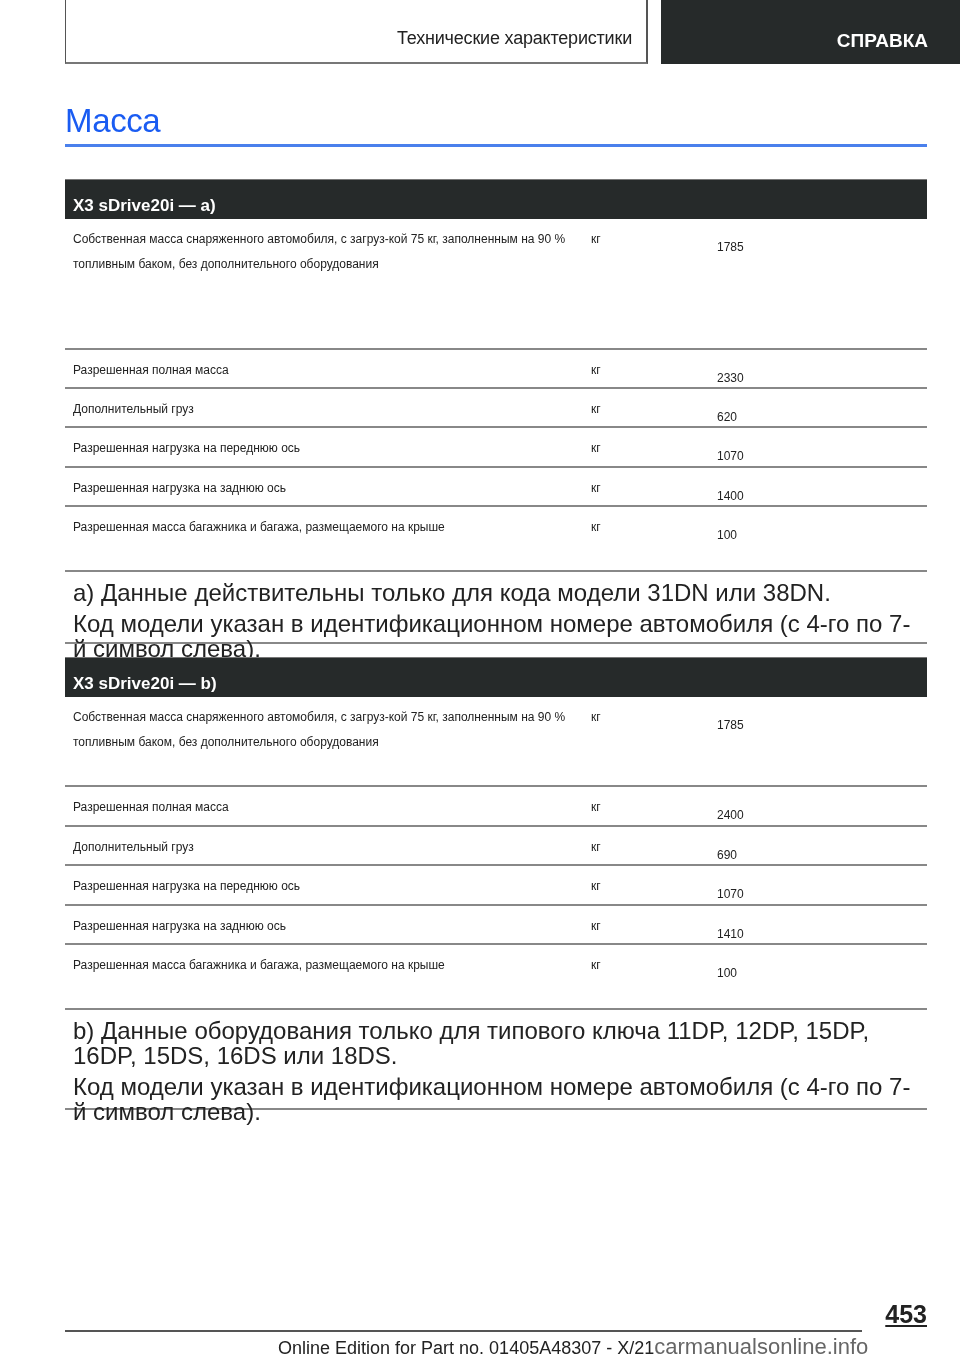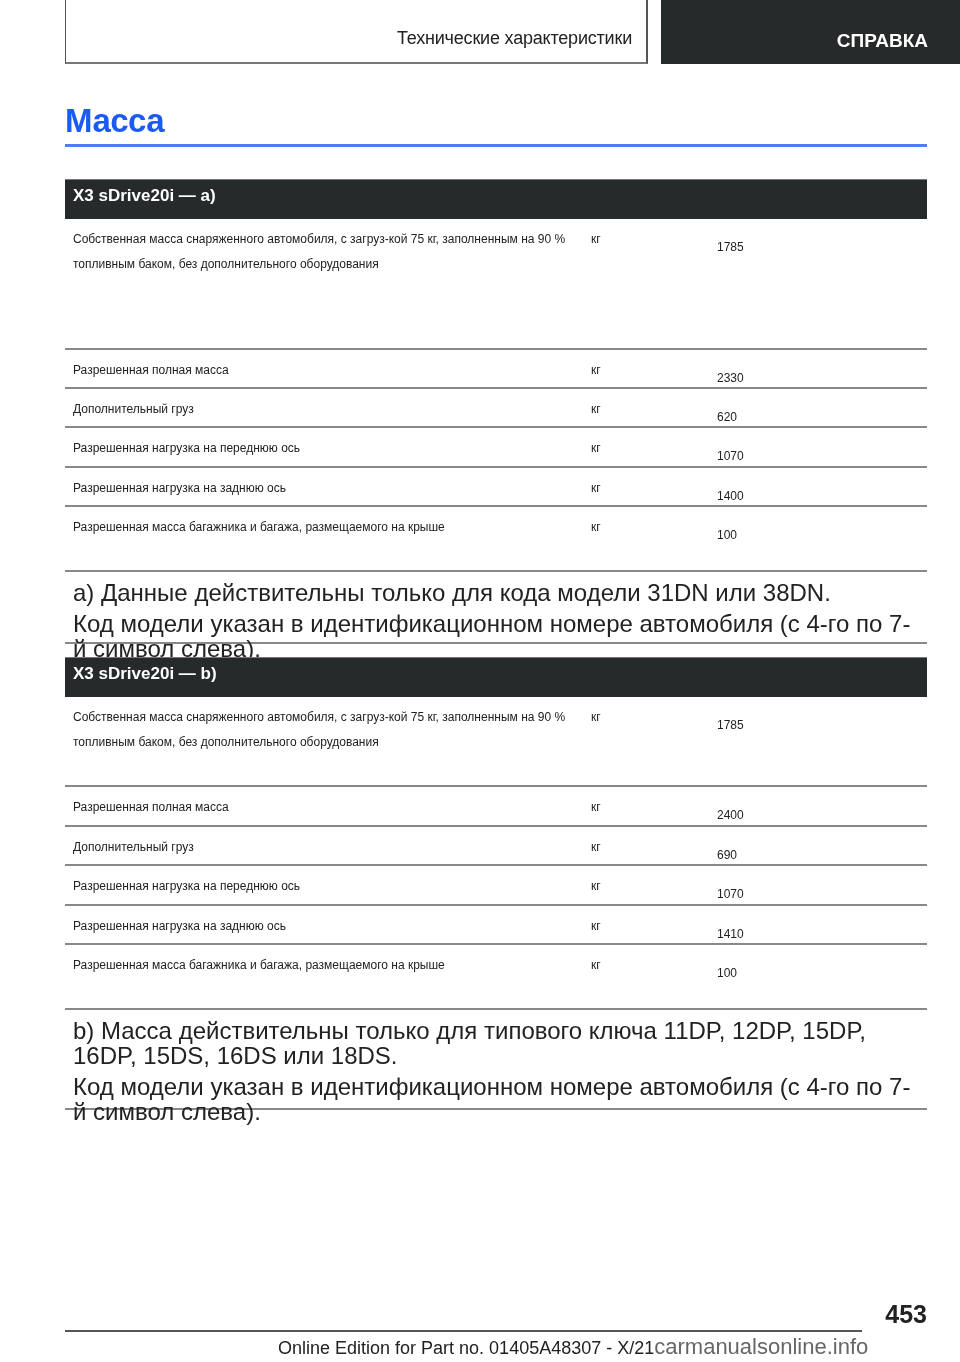--- a/index.html
+++ b/index.html
@@ -17,46 +17,46 @@
       letter-spacing: -0.2px;
     }
     .header-right {
       position: absolute; left: 661px; top: 0; width: 299px; height: 64px;
       background: #262a2a;
     }
     .header-right span {
       position: absolute; right: 32px; top: 30px; font-size: 19px; font-weight: bold; color: #ffffff;
     }
     .page-title {
-      position: absolute; left: 65px; top: 102px; font-size: 33px; font-weight: bold; color: #1a5cf2;
+      position: absolute; left: 65px; top: 102px; font-size: 33px; font-weight: normal; color: #1a5cf2;
       letter-spacing: -0.5px;
     }
     .title-rule {
       position: absolute; left: 65px; top: 144px; width: 862px; height: 3px; background: #4a80ec;
     }
     .section { position: absolute; left: 65px; width: 862px; }
     .sec-head {
       background: #262a2a; color: #fff; height: 40px; box-sizing: border-box;
-      padding: 6px 8px 0; font-size: 17px; font-weight: bold; border-top: 1px solid #777;
+      padding: 16px 8px 0; font-size: 17px; font-weight: bold; border-top: 1px solid #777;
     }
     .row {
       display: flex; border-bottom: 2px solid #888; font-size: 12px; line-height: 25px;
       box-sizing: border-box;
     }
     .row .c1 { width: 518px; padding: 8px 8px 6px; box-sizing: border-box; }
     .row .c2 { width: 126px; padding: 8px 8px 6px; box-sizing: border-box; }
     .row .c3 { flex: 1; padding: 16px 8px 6px; box-sizing: border-box; }
     .note { border-bottom: 2px solid #888; padding: 8px 8px 6px; font-size: 24px; line-height: 25px; }
     .note p { margin: 0 0 6px 0; }
     .note p:last-child { margin-bottom: 0; }
     .footer-rule {
       position: absolute; left: 65px; top: 1330px; width: 797px; height: 2px; background: #555;
     }
     .page-num {
-      position: absolute; right: 33px; top: 1300px; font-size: 25px; font-weight: bold; color: #222;
+      position: absolute; right: 33px; top: 1300px; font-size: 25px; font-weight: bold; color: #222; text-decoration: underline;
     }
     .footer-text {
       position: absolute; left: 278px; top: 1334px; font-size: 18px; color: #222; white-space: nowrap;
     }
     .footer-text .wm { color: #666; font-size: 22px; text-align: right; }
   </style>
 </head>
 <body>
 
 <div class="header-left">
@@ -133,21 +133,21 @@
     <div class="c1">Разрешенная нагрузка на заднюю ось</div>
     <div class="c2">кг</div>
     <div class="c3">1410</div>
   </div>
   <div class="row" style="height:65px;">
     <div class="c1">Разрешенная масса багажника и багажа, размещаемого на крыше</div>
     <div class="c2">кг</div>
     <div class="c3">100</div>
   </div>
   <div class="note" style="height:84px;">
-    <p>b) Масса действительны только для типового ключа 11DP, 12DP, 15DP, 16DP, 15DS, 16DS или 18DS.</p>
+    <p>b) Данные оборудования только для типового ключа 11DP, 12DP, 15DP, 16DP, 15DS, 16DS или 18DS.</p>
     <p>Код модели указан в идентификационном номере автомобиля (с 4-го по 7-й символ слева).</p>
   </div>
 </div>
 
 <div class="page-num">453</div>
 <div class="footer-rule"></div>
 <div class="footer-text">
   <span>Online Edition for Part no. 01405A48307 - X/21</span><span class="wm">carmanualsonline.info</span>
 </div>
 

